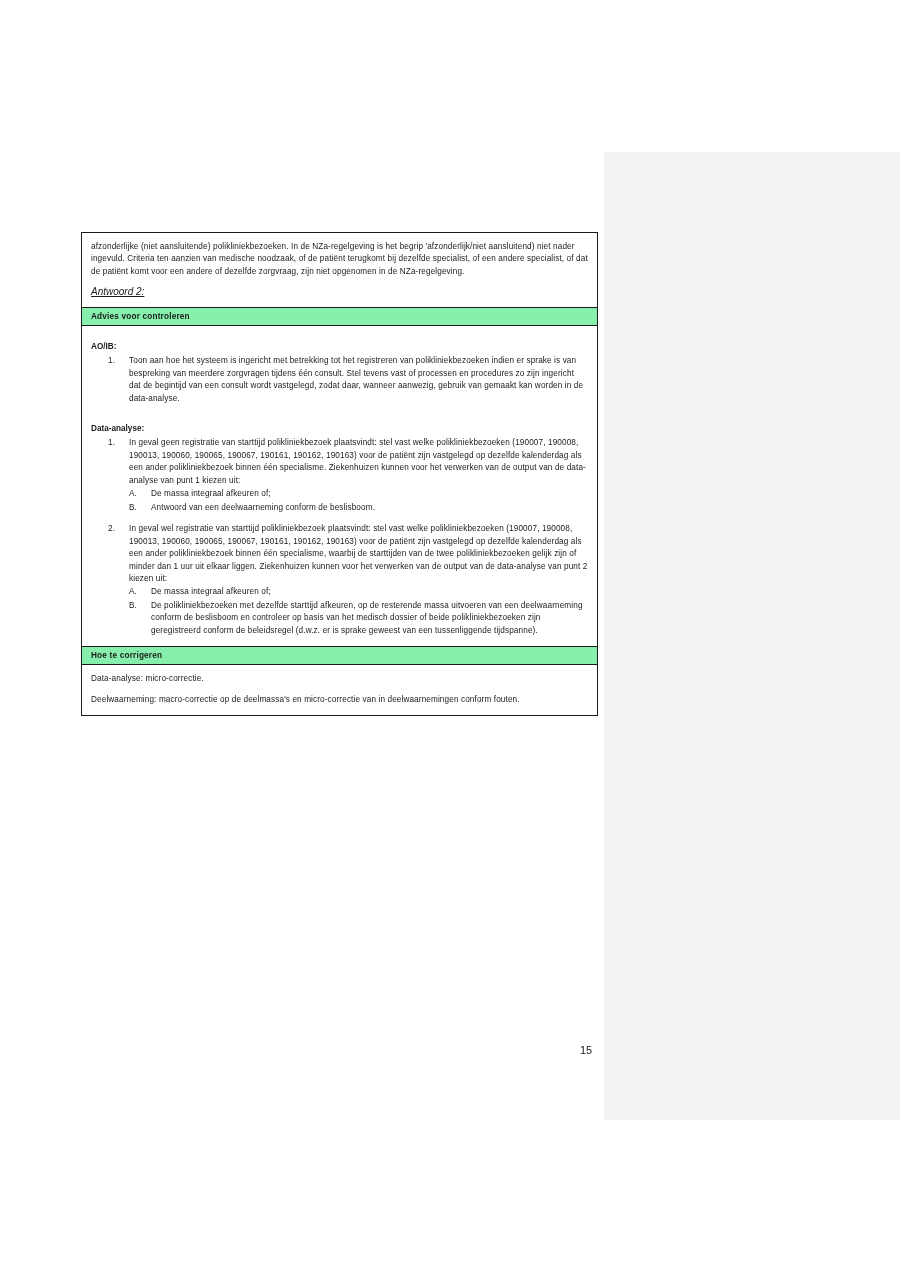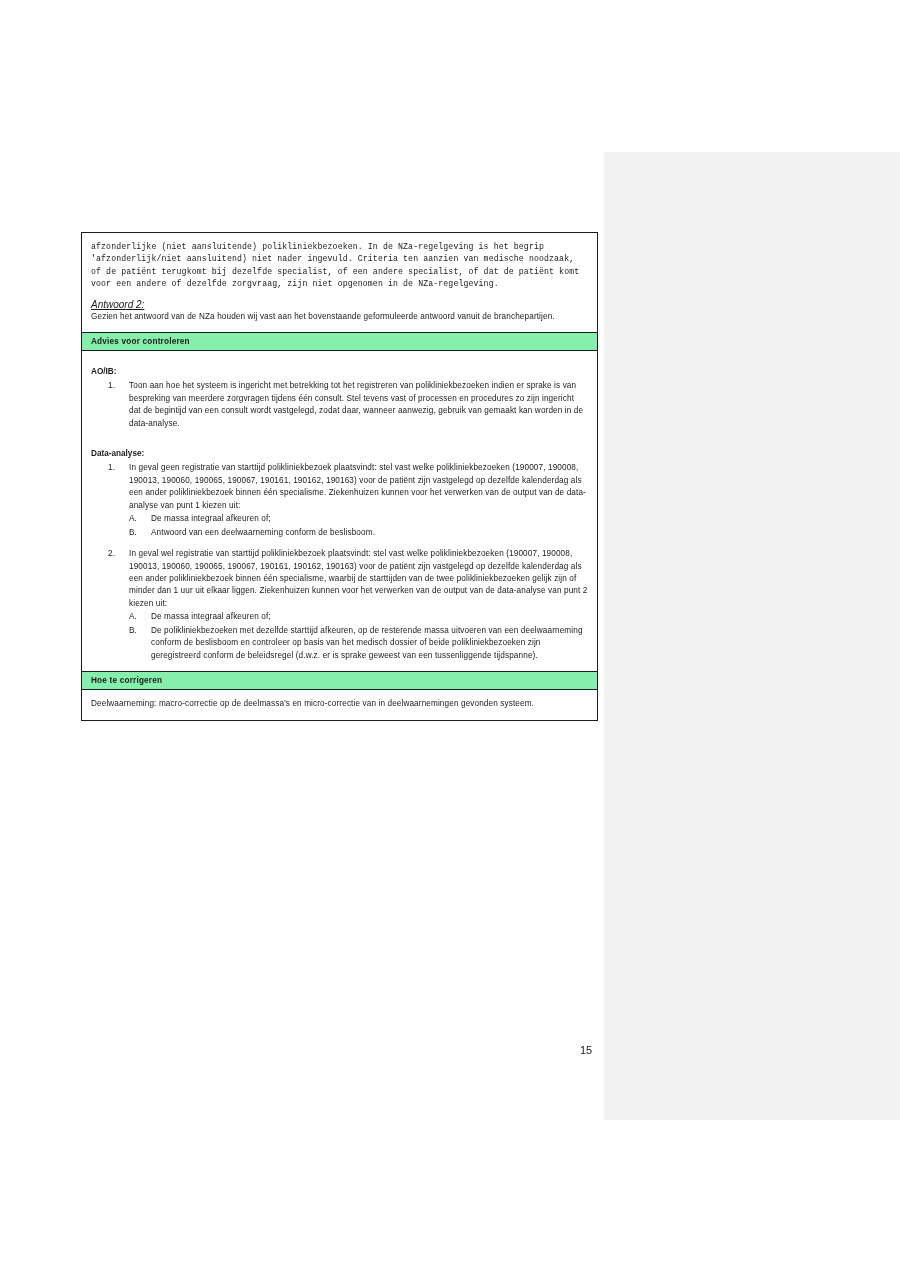--- a/index.html
+++ b/index.html
@@ -61,21 +61,20 @@
   }
   p, li {
     font-size: 8.2px;
     line-height: 1.52;
     color: #1a1a1a;
     margin: 0;
     letter-spacing: 0.12px;
   }
   p.para {
     margin-bottom: 8px;
-    font-family: Liberation Mono, monospace;
   }
   p.tight {
     margin-bottom: 0;
   }
   .label {
     font-size: 8.2px;
     font-weight: bold;
     color: #1a1a1a;
     margin: 8px 0 4px 0;
   }
@@ -141,21 +140,20 @@
 
 <div class="page">
 
   <div class="right-band"></div>
 
   <div class="doc">
 
     <div class="block">
       <p class="para">afzonderlijke (niet aansluitende) polikliniekbezoeken. In de NZa-regelgeving is het begrip 'afzonderlijk/niet aansluitend) niet nader ingevuld. Criteria ten aanzien van medische noodzaak, of de patiënt terugkomt bij dezelfde specialist, of een andere specialist, of dat de patiënt komt voor een andere of dezelfde zorgvraag, zijn niet opgenomen in de NZa-regelgeving.</p>
       <span class="underline-italic">Antwoord 2:</span>
-      <p class="tight">Gezien het antwoord van de NZa houden wij vast aan het bovenstaande geformuleerde antwoord vanuit de branchepartijen.</p>
     </div>
 
     <div class="band">
       <div class="band-title">Advies voor controleren</div>
     </div>
 
     <div class="block">
       <div class="label">AO/IB:</div>
       <ol class="numbered">
         <li>
@@ -197,20 +195,21 @@
           </ol>
         </li>
       </ol>
     </div>
 
     <div class="band">
       <div class="band-title">Hoe te corrigeren</div>
     </div>
 
     <div class="block last">
-      <p class="tight">Deelwaarneming: macro-correctie op de deelmassa's en micro-correctie van in deelwaarnemingen gevonden systeem.</p>
+      <p class="para">Data-analyse: micro-correctie.</p>
+      <p class="tight">Deelwaarneming: macro-correctie op de deelmassa's en micro-correctie van in deelwaarnemingen conform fouten.</p>
     </div>
 
   </div>
 
   <div class="page-number">15</div>
 
 </div>
 
 </body></html>

